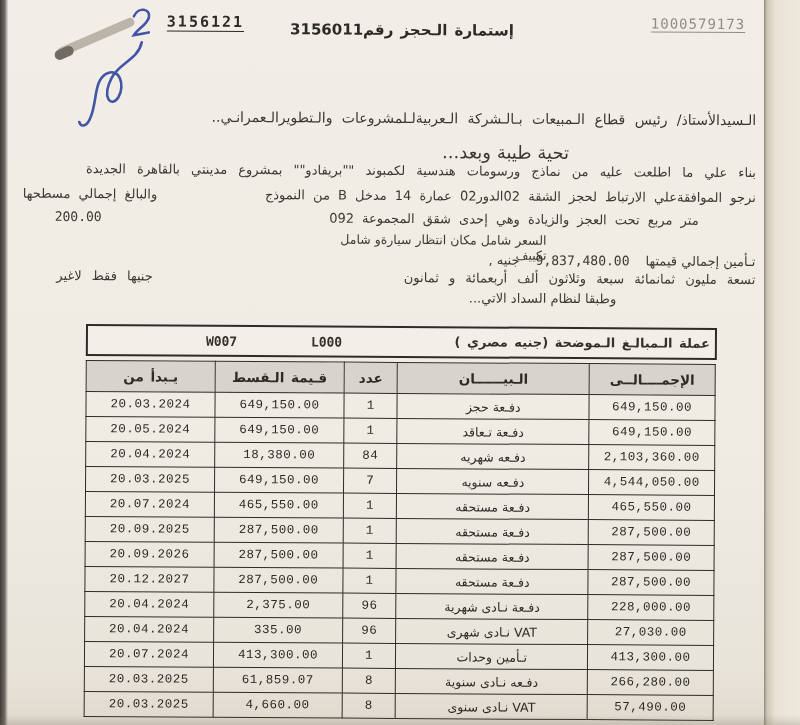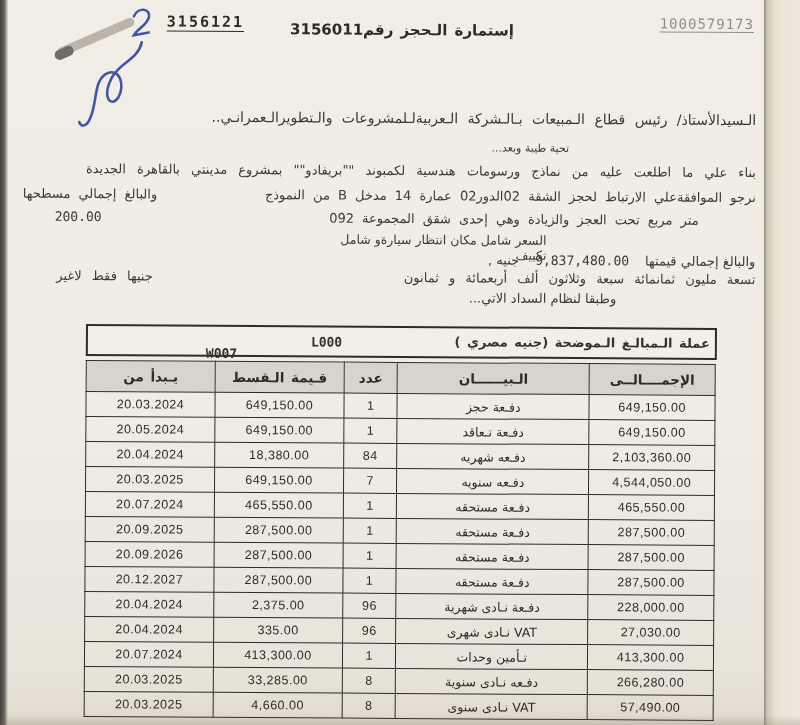--- a/index.html
+++ b/index.html
@@ -20,55 +20,55 @@
   .edge-bottom{position:absolute;left:0;bottom:0;width:800px;height:10px;
     background:linear-gradient(180deg,rgba(120,112,98,0) 0%,rgba(120,112,98,.25) 100%);}
   .content{position:absolute;left:0;top:0;width:770px;height:725px;
     transform:rotate(.35deg);transform-origin:80px 0;}
 
   .num{font-family:"DejaVu Sans Mono",monospace;}
   .rtl{direction:rtl;unicode-bidi:isolate;}
 
   .scan-number{position:absolute;left:651px;top:12px;width:112px;
     font:14px "DejaVu Sans Mono",monospace;color:#8f8d89;letter-spacing:1px;
-    text-decoration:underline;text-underline-offset:3px;text-align:center;}
+    text-decoration:underline;text-underline-offset:3px;}
   .doc-title{position:absolute;left:286px;top:19px;width:228px;
     font-size:15px;font-weight:700;color:#2c2a26;text-align:right;word-spacing:2px;}
   .ref-number{position:absolute;left:167px;top:12px;
     font:700 15px "DejaVu Sans Mono",monospace;color:#2c2a26;letter-spacing:2px;
     text-decoration:underline;text-underline-offset:4px;text-align:center;}
 
   .salutation{position:absolute;left:140px;top:108px;width:617px;
     font-size:14px;text-align:right;word-spacing:5px;color:#3a3731;}
   .greeting{position:absolute;left:420px;top:139px;width:150px;
-    font-size:11px;text-align:right;color:#3a3731;}
+    font-size:18px;text-align:right;color:#3a3731;}
 
   .pline{position:absolute;font-size:13px;color:#3d3a33;}
   .l1{left:38px;top:161px;width:719px;text-align:right;word-spacing:7px;}
   .l2{left:24px;top:186px;width:733px;display:flex;justify-content:space-between;word-spacing:4px;}
   .l3{left:56px;top:209px;width:644px;display:flex;justify-content:space-between;word-spacing:4px;}
   .price-note{left:308px;top:230px;width:240px;text-align:right;font-size:12.5px;}
   .total-line{left:480px;top:250px;width:277px;display:flex;justify-content:flex-start;gap:16px;font-size:13px;}
   .words-line{left:58px;top:268px;width:699px;display:flex;justify-content:space-between;word-spacing:6px;}
   .closing{left:418px;top:288px;width:200px;text-align:right;font-size:13px;}
 
   .currency-box{position:absolute;left:88px;top:324px;width:631px;height:32px;
     border:2px solid #2e2c28;background:#f3efe8;box-sizing:border-box;}
   .currency-note{position:absolute;right:5px;top:6px;font-size:13px;font-weight:700;word-spacing:2px;}
-  .code-w{position:absolute;left:118px;top:19px;font:700 13px "DejaVu Sans Mono",monospace;}
+  .code-w{position:absolute;left:118px;top:7px;font:700 13px "DejaVu Sans Mono",monospace;}
   .code-l{position:absolute;left:184px;top:7px;font:700 13px "DejaVu Sans Mono",monospace;margin-left:39px;}
 
   table.pay{position:absolute;left:88px;top:360px;width:630px;
     border-collapse:collapse;table-layout:fixed;}
   table.pay th,table.pay td{border:1.5px solid #2e2c28;padding:0 4px;
     overflow:hidden;white-space:nowrap;}
   table.pay th{background:#d8d4cd;height:30px;font-size:13.5px;font-weight:700;
     word-spacing:2px;color:#2e2b27;}
   table.pay td{height:24px;text-align:center;font-size:12.5px;color:#2d2b27;}
-  td.cnum{font-family:Liberation Sans, sans-serif;font-size:12.5px;letter-spacing:.5px;}
+  td.cnum{font-family:Liberation Mono, monospace;font-size:12.5px;letter-spacing:.5px;}
   td.car{font-size:12.5px;}
 
   .hw{position:absolute;left:52px;top:0;}
 </style>
 </head>
 <body>
 
 <div class="scan">
   <div class="content">
 
@@ -94,21 +94,21 @@
     </div>
 
     <div class="pline l3 rtl">
       <span>متر مربع تحت العجز والزيادة وهي إحدى شقق المجموعة  092</span>
       <span class="num">200.00</span>
     </div>
 
     <div class="pline price-note rtl">السعر شامل مكان انتظار سيارةو شامل تكييف</div>
 
     <div class="pline total-line rtl">
-      <span>والبالغ إجمالي قيمتها</span>
+      <span>تـأمين إجمالي قيمتها</span>
       <span class="num">9,837,480.00</span>
       <span>جنيه ,</span>
     </div>
 
     <div class="pline words-line rtl">
       <span>تسعة مليون ثمانمائة سبعة وثلاثون ألف أربعمائة و ثمانون</span>
       <span>جنيها فقط لاغير</span>
     </div>
 
     <div class="pline closing rtl">وطبقا لنظام السداد الاتي...</div>
@@ -211,21 +211,21 @@
             <td class="cnum">413,300.00</td>
             <td class="car">تـأمين وحدات</td>
             <td class="cnum">1</td>
             <td class="cnum">413,300.00</td>
             <td class="cnum">20.07.2024</td>
           </tr>
           <tr>
             <td class="cnum">266,280.00</td>
             <td class="car">دفـعه نـادى سنوية</td>
             <td class="cnum">8</td>
-            <td class="cnum">33,285.00</td>
+            <td class="cnum">61,859.07</td>
             <td class="cnum">20.03.2025</td>
           </tr>
           <tr>
             <td class="cnum">57,490.00</td>
             <td class="car">VAT نـادى سنوى</td>
             <td class="cnum">8</td>
             <td class="cnum">4,660.00</td>
             <td class="cnum">20.03.2025</td>
           </tr>
         </tbody>

